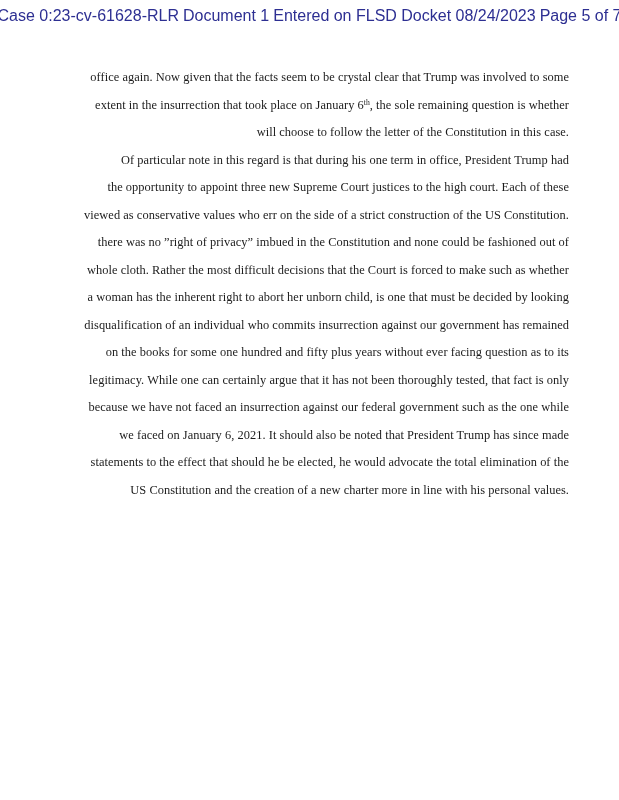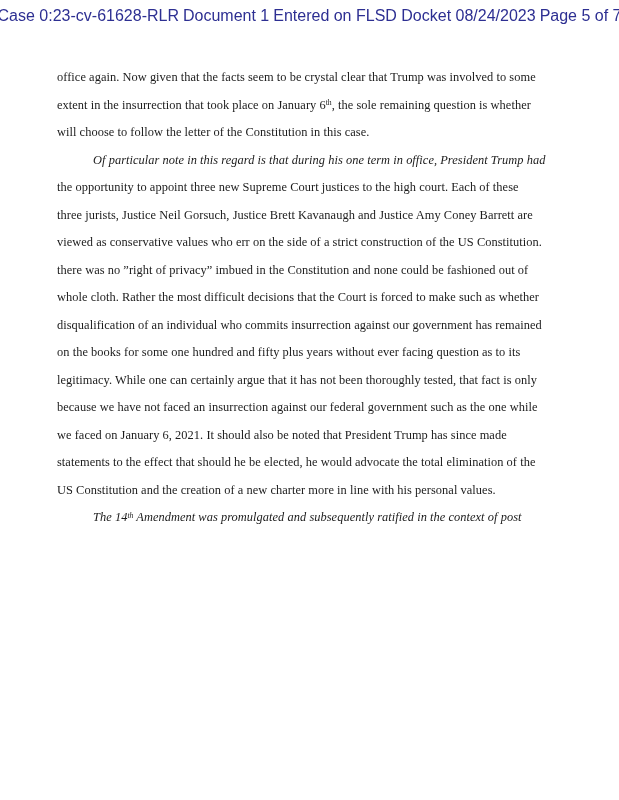--- a/index.html
+++ b/index.html
@@ -30,22 +30,23 @@
   .doc-body {
     margin: 41px 50px 0 57px;
     font-size: 12.4px;
     line-height: 27.5px;
     color: #1b1b1b;
     letter-spacing: 0.05px;
   }
   .line {
     white-space: nowrap;
     height: 27.5px;
+    text-align: right;
   }
-  .indent { text-indent: 36px; font-style: italic; }
+  .indent { text-indent: 36px; }
   sup {
     font-size: 0.62em;
     vertical-align: baseline;
     position: relative;
     top: -0.45em;
     letter-spacing: 0;
   }
 </style>
 </head>
 <body>
@@ -56,26 +57,25 @@
     <span>Document 1</span>
     <span>Entered on FLSD Docket 08/24/2023</span>
     <span>Page 5 of 7</span>
   </div>
   <div class="doc-body" style="color: rgb(27, 27, 27);">
       <div class="line">office again. Now given that the facts seem to be crystal clear that Trump was involved to some</div>
       <div class="line">extent in the insurrection that took place on January 6<sup>th</sup>, the sole remaining question is whether</div>
       <div class="line">will choose to follow the letter of the Constitution in this case.</div>
       <div class="line indent">Of particular note in this regard is that during his one term in office, President Trump had</div>
       <div class="line">the opportunity to appoint three new Supreme Court justices to the high court. Each of these</div>
-      <div class="line">three jurists, Justice Neil Gorsuch, Justice Brett Kavanaugh and Justice Amy Coney Barrett are</div>
       <div class="line">viewed as conservative values who err on the side of a strict construction of the US Constitution.</div>
       <div class="line">there was no ”right of privacy” imbued in the Constitution and none could be fashioned out of</div>
       <div class="line">whole cloth. Rather the most difficult decisions that the Court is forced to make such as whether</div>
+      <div class="line">a woman has the inherent right to abort her unborn child, is one that must be decided by looking</div>
       <div class="line">disqualification of an individual who commits insurrection against our government has remained</div>
       <div class="line">on the books for some one hundred and fifty plus years without ever facing question as to its</div>
       <div class="line">legitimacy. While one can certainly argue that it has not been thoroughly tested, that fact is only</div>
       <div class="line">because we have not faced an insurrection against our federal government such as the one while</div>
       <div class="line">we faced on January 6, 2021. It should also be noted that President Trump has since made</div>
       <div class="line">statements to the effect that should he be elected, he would advocate the total elimination of the</div>
       <div class="line">US Constitution and the creation of a new charter more in line with his personal values.</div>
-      <div class="line indent">The 14<sup>th</sup> Amendment was promulgated and subsequently ratified in the context of post</div>
     </div>
 </div>
 
 </body></html>

